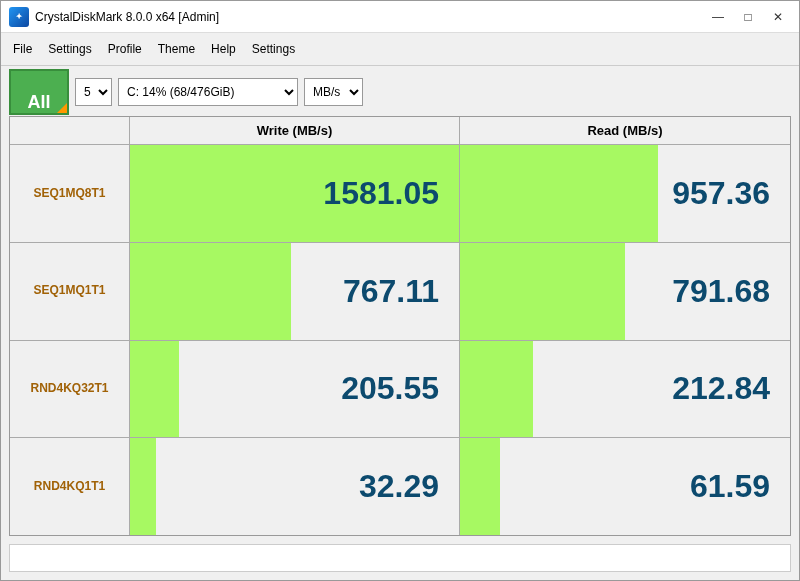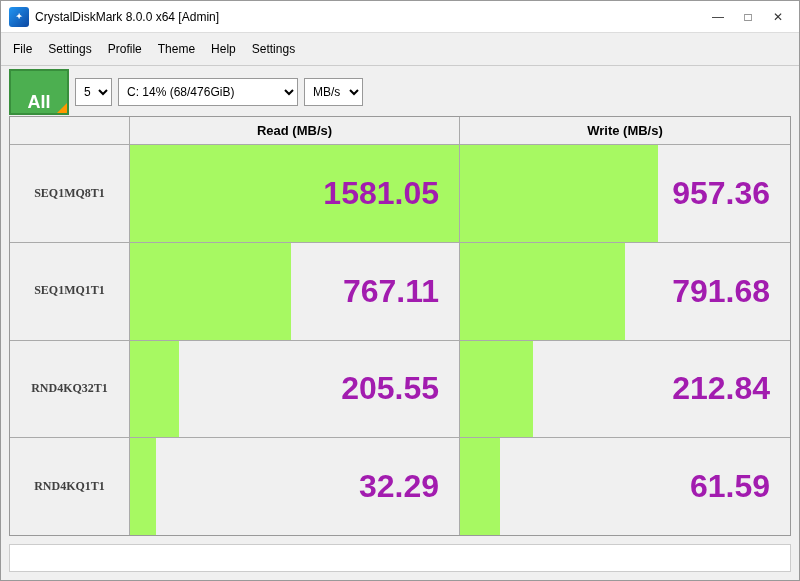--- a/index.html
+++ b/index.html
@@ -177,35 +177,34 @@
     }
     .bench-row:last-child { border-bottom: none; }
 
     .row-label {
       display: flex;
       align-items: center;
       justify-content: center;
       background: #f0f0f0;
       font-size: 12px;
       font-weight: bold;
-      color: #404040;
+      color: #a16207;
       border-right: 1px solid #aaa;
       text-align: center;
       line-height: 1.3;
-      font-family: Liberation Serif, serif;
     }
 
     .row-value {
       display: flex;
       align-items: center;
       justify-content: flex-end;
       padding-right: 20px;
       font-size: 32px;
       font-weight: bold;
-      color: #a21caf;
+      color: #0c4a6e;
       position: relative;
       border-right: 1px solid #aaa;
     }
     .row-value:last-child { border-right: none; }
 
     .bar-bg {
       position: absolute;
       left: 0;
       top: 0;
       bottom: 0;
@@ -277,22 +276,22 @@
         <option>GB/s</option>
         <option>IOPS</option>
         <option>μs</option>
       </select>
     </div>
 
     <div class="bench-table">
 
       <div class="bench-header">
         <div class="bench-header-cell"></div>
+        <div class="bench-header-cell">Write (MB/s)</div>
         <div class="bench-header-cell">Read (MB/s)</div>
-        <div class="bench-header-cell">Write (MB/s)</div>
       </div>
 
       <div class="bench-rows">
 
         <div class="bench-row">
           <div class="row-label">
             <span>SEQ1M</span>
               <br>
             <span>Q8T1</span>
           </div>

